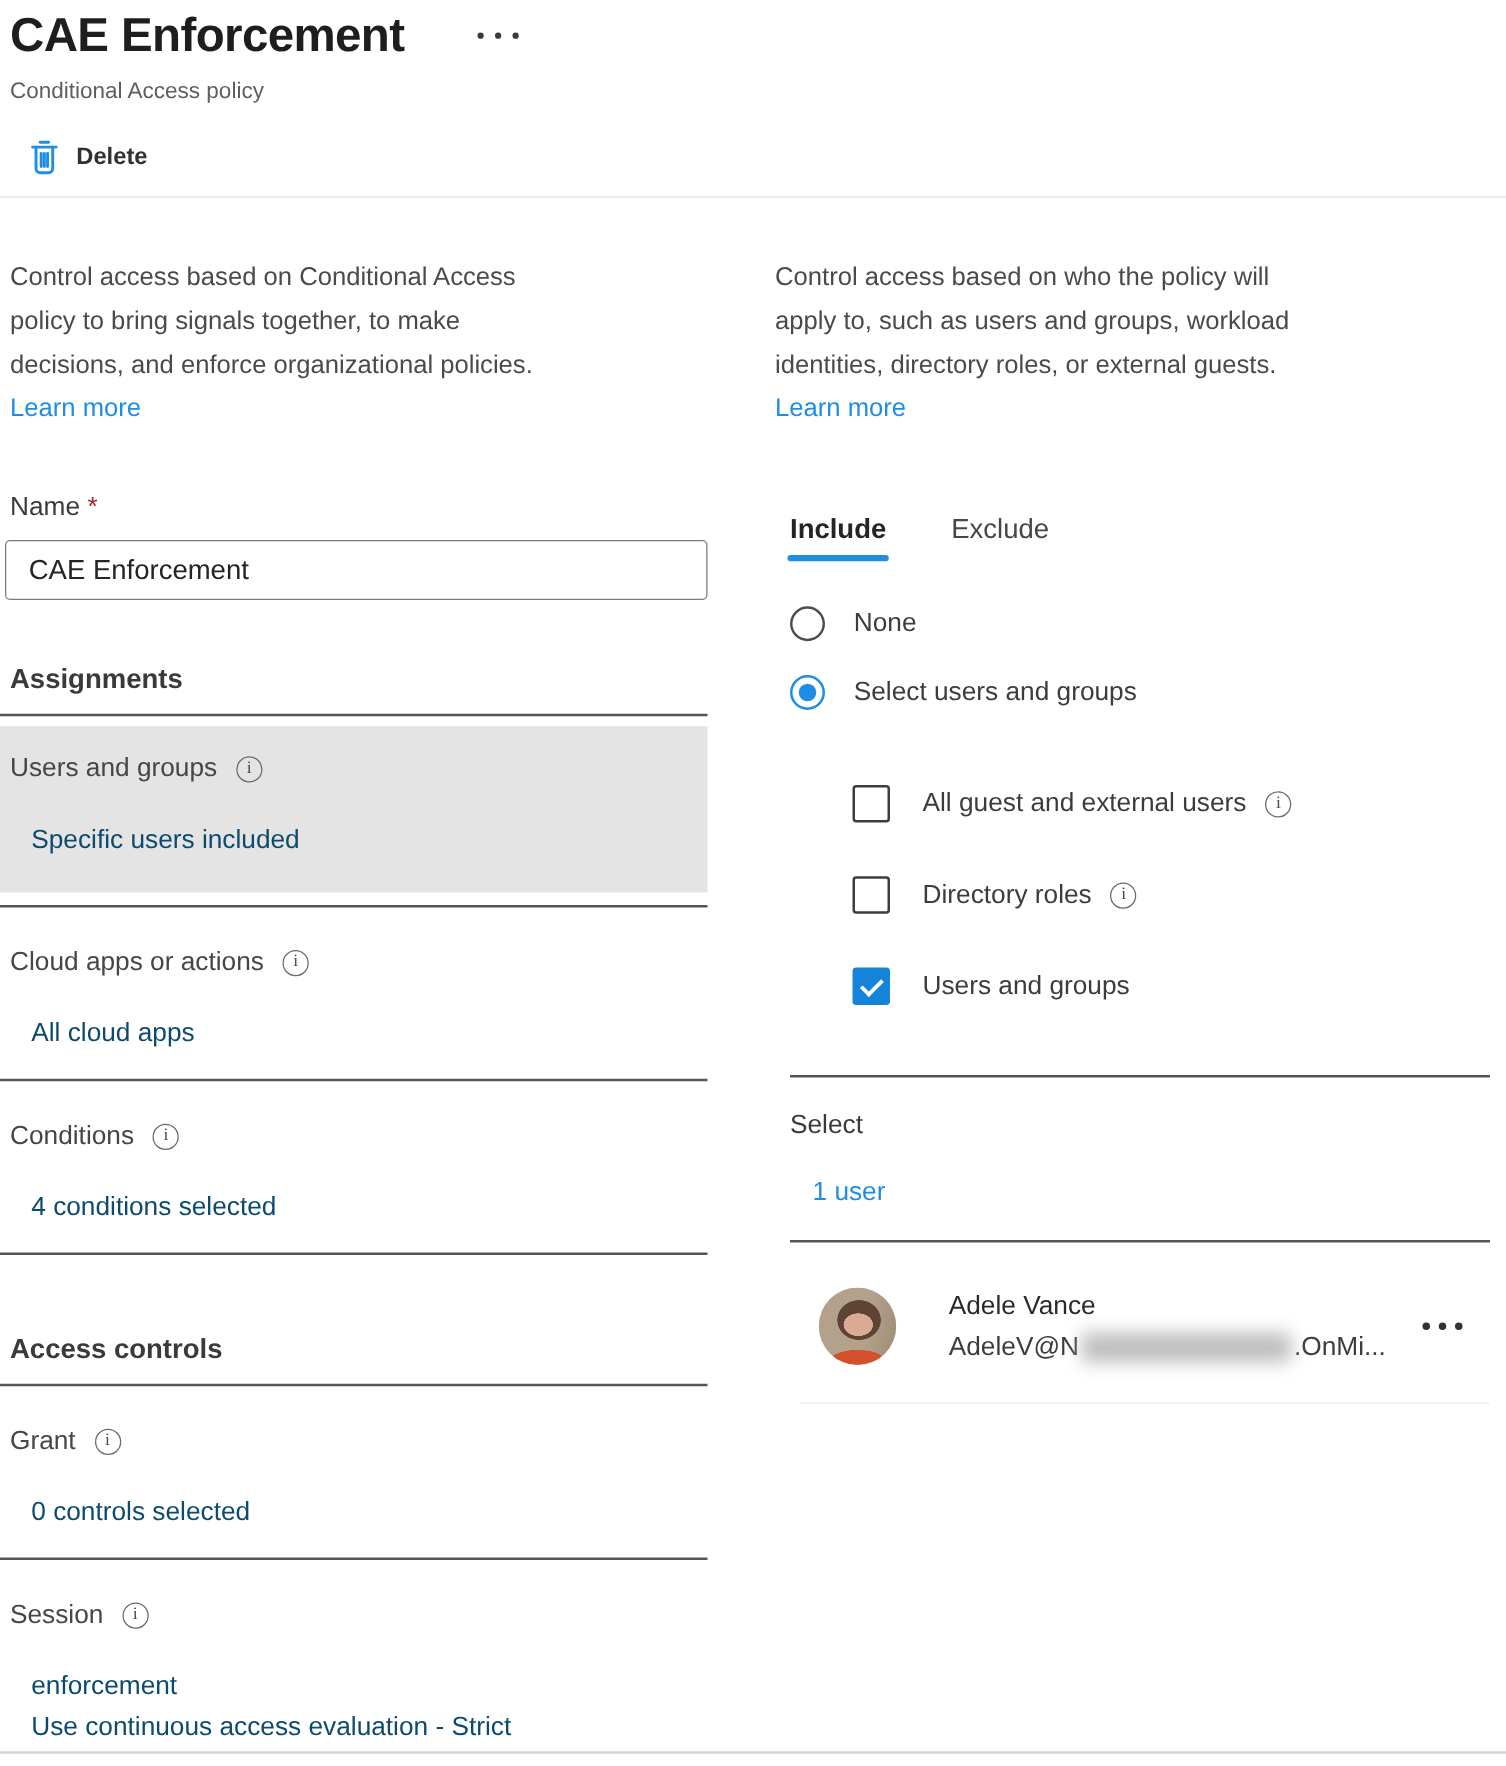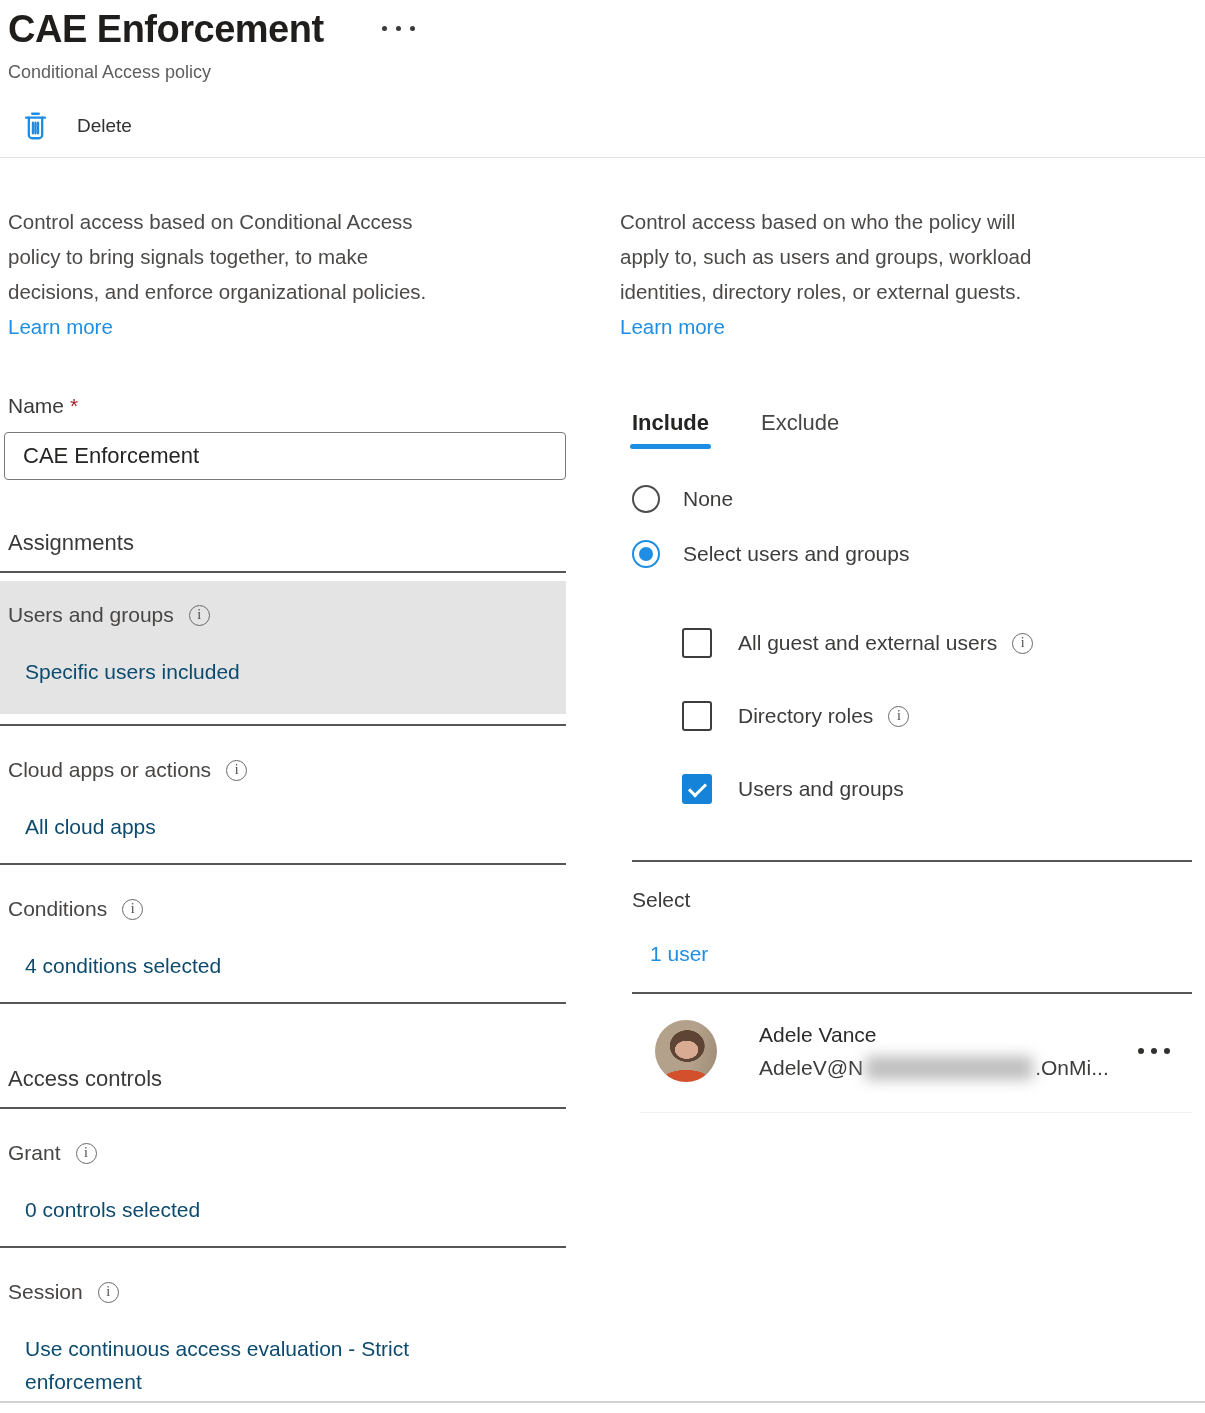--- a/index.html
+++ b/index.html
@@ -18,21 +18,21 @@
   .title-row { display: flex; align-items: flex-start; }
   h1.page-title {
     font-size: 38px; font-weight: 700; color: #1f1e1d;
     letter-spacing: -0.5px; line-height: 46px;
   }
   .more-dots { display: flex; gap: 9px; margin-left: 58px; margin-top: 20px; cursor: pointer; }
   .more-dots i { width: 5px; height: 5px; border-radius: 50%; background: #3b3a39; }
   .subtitle { font-size: 18px; color: #605e5c; margin-top: 10px; }
 
   
-  .toolbar { display: flex; align-items: center; gap: 28px; margin: 26px 0 0 22px; cursor: pointer; height: 34px; }
+  .toolbar { display: flex; align-items: center; gap: 12px; margin: 26px 0 0 22px; cursor: pointer; height: 34px; font-weight: bold; }
   .toolbar .trash svg { display: block; }
   .toolbar .label { font-size: 19px; color: #323130; }
   .hr-light { height: 1px; background: #e3e3e3; margin-top: 14px; }
 
   
   .cols { display: flex; gap: 54px; margin-top: 46px; }
   .col-left  { width: 566px; }
   .col-right { width: 572px; }
 
   .desc { font-size: 20.5px; line-height: 35px; color: #4c4a48; }
@@ -44,21 +44,21 @@
   .req { color: #a4262c; margin-left: 6px; }
   .name-input {
     display: block; margin: 14px 0 0 4px; width: 562px; height: 48px;
     border: 1.5px solid #7a7a78; border-radius: 4px;
     font-family: "Liberation Sans", sans-serif;
     font-size: 22px; color: #252423; padding: 0 18px; outline: none; background: #fff;
   }
 
   
   h2.group-header {
-    font-size: 22px; font-weight: 400; color: #3b3a39;
+    font-size: 22px; font-weight: 700; color: #3b3a39;
     padding: 0 0 15px 8px; border-bottom: 2px solid #565656;
   }
   h2.assignments { margin-top: 50px; }
   h2.access { margin-top: 62px; }
 
   .hr-dark { height: 2px; background: #565656; }
 
   .sec-row { padding: 32px 0 18px; }
   .sec-label { display: flex; align-items: center; gap: 15px; margin-left: 8px; font-size: 21px; color: #484644; }
   .sec-link { display: inline-block; margin: 28px 0 2px 25px; font-size: 21px; color: #0c4a6e; text-decoration: none; cursor: pointer; line-height: 33px; }
@@ -115,21 +115,21 @@
   .check-label { font-size: 21px; color: #3d3c3b; display: flex; align-items: center; gap: 15px; }
 
   .col-right .hr-dark { margin-left: 12px; width: 560px; }
   .hr-select-top { margin-top: 56px; }
 
   .select-label { margin: 26px 0 0 12px; font-size: 21px; color: #3b3a39; }
   .select-link { display: inline-block; margin: 30px 0 0 30px; font-size: 21px; color: #1e8ee4; text-decoration: none; cursor: pointer; }
   .hr-user-top { margin-top: 26px; }
 
   
-  .user-row { display: flex; align-items: center; margin: 26px 0 0 35px; }
+  .user-row { display: flex; align-items: center; margin: 36px 0 0 35px; }
   .avatar {
     width: 62px; height: 62px; border-radius: 50%; flex: 0 0 auto;
     background:
       radial-gradient(ellipse 31% 24% at 51% 48%, #d8ab92 0 60%, rgba(0,0,0,0) 62%),
       radial-gradient(ellipse 46% 42% at 52% 42%, #5d4434 0 60%, rgba(0,0,0,0) 62%),
       radial-gradient(ellipse 60% 26% at 50% 97%, #d2512c 0 62%, rgba(0,0,0,0) 64%),
       linear-gradient(100deg, #c3bd5a 0 7%, #b3a18b 7% 60%, #a08c76 100%);
   }
   .user-text { margin-left: 42px; }
   .user-name { font-size: 21px; color: #2b2a29; }
@@ -232,22 +232,22 @@
       </div>
       <div class="hr-dark"></div>
 
       
       <div class="sec-row">
         <div class="sec-label">
           <span>Session</span>
           <span class="info-icon">i</span>
         </div>
         <a class="sec-link">
+          <div>enforcement</div>
           <div>Use continuous access evaluation - Strict</div>
-          <div>enforcement</div>
         </a>
       </div>
     </div>
 
     <div class="col-right">
       <div class="desc">
         <div>Control access based on who the policy will</div>
         <div>apply to, such as users and groups, workload</div>
         <div>identities, directory roles, or external guests.</div>
       </div>

